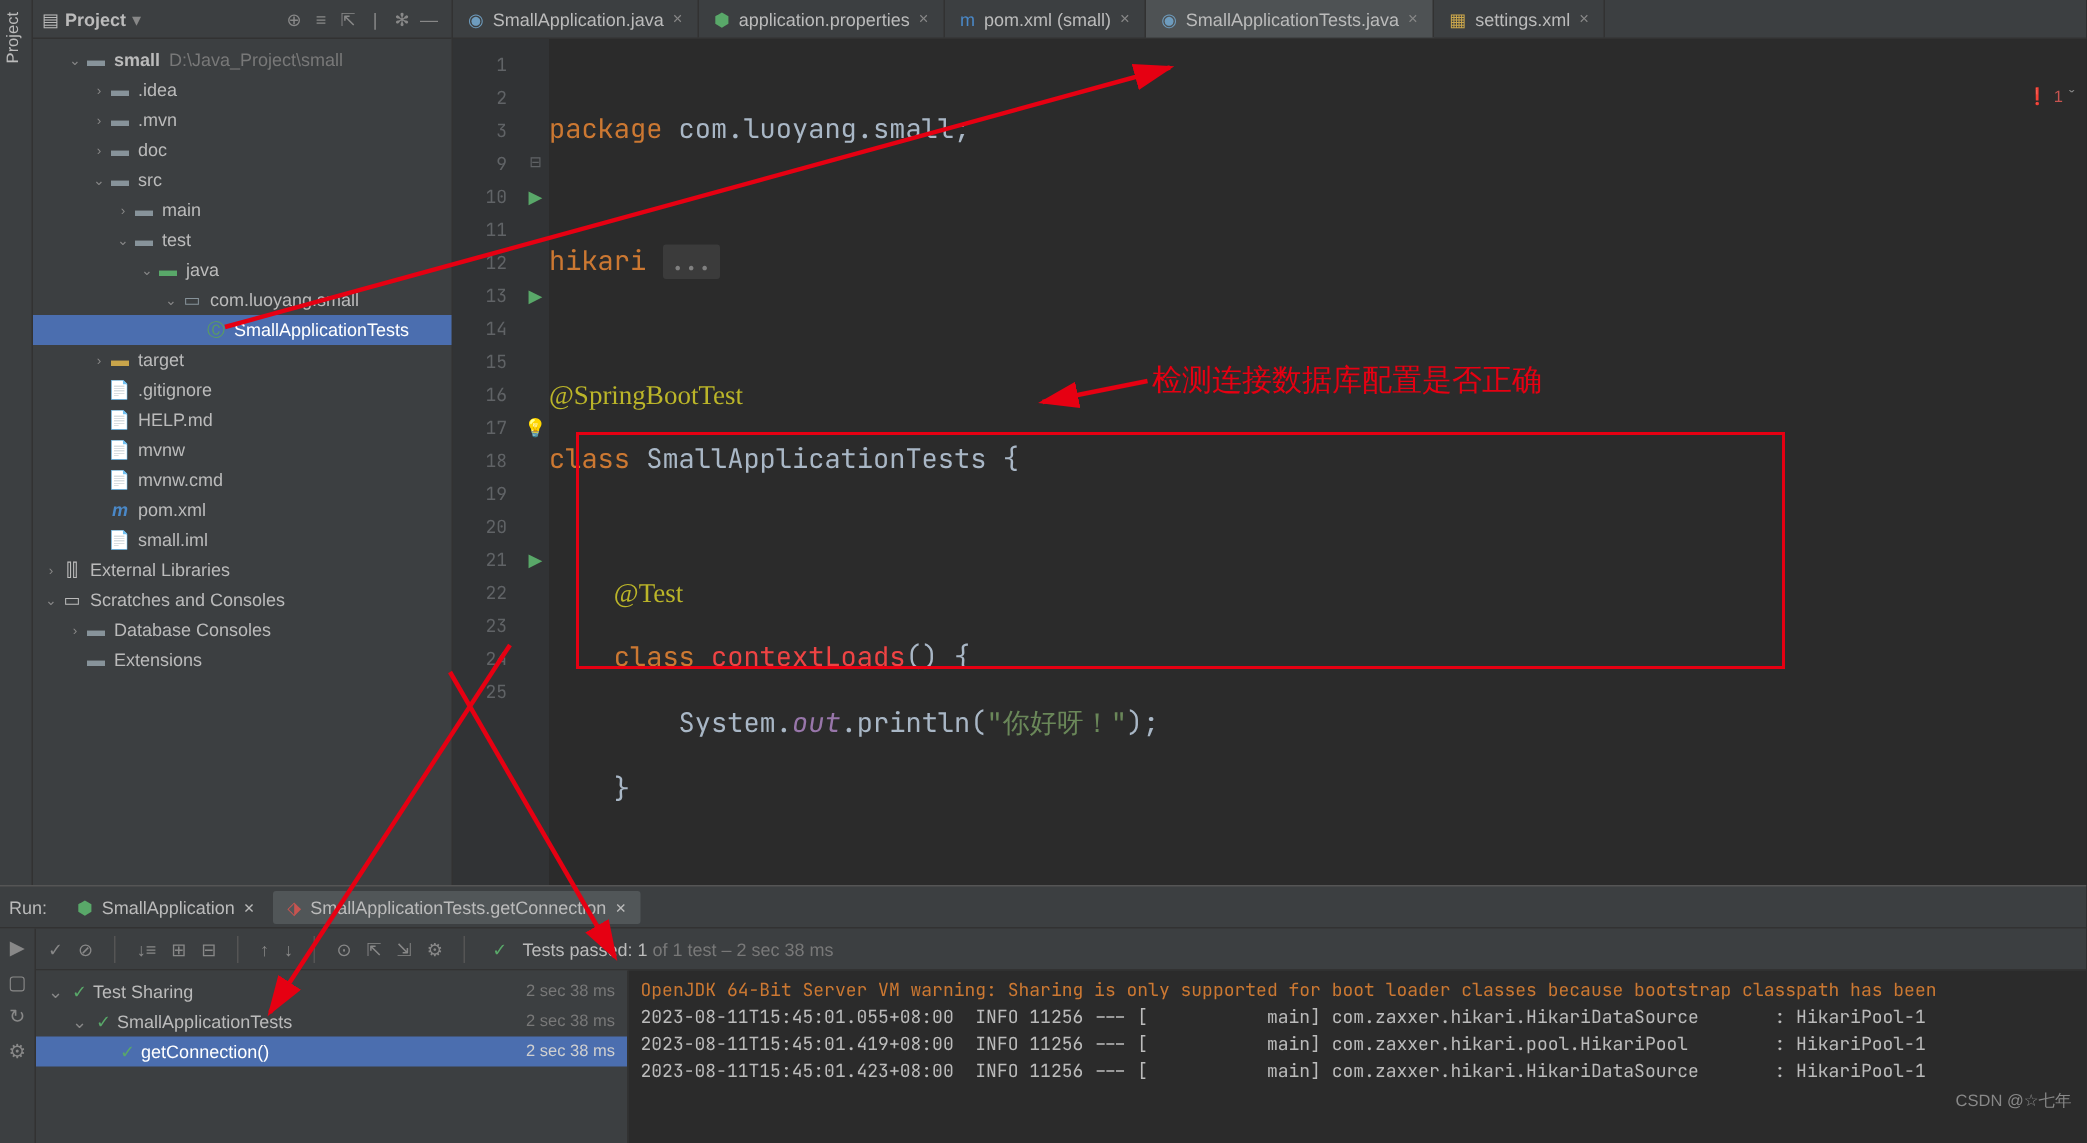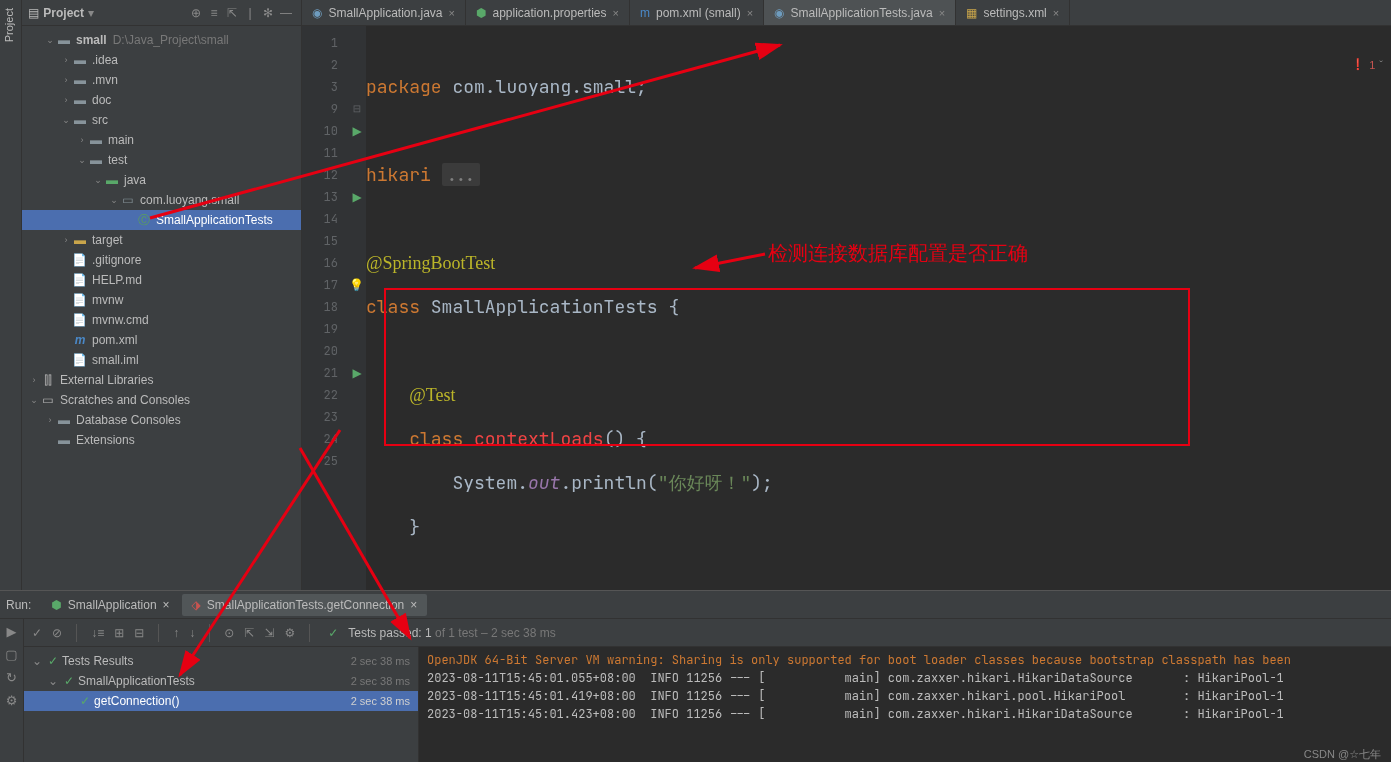--- a/index.html
+++ b/index.html
@@ -245,21 +245,21 @@
   line-height: 18px;
   padding: 4px 8px;
   color: #bbbbbb;
   white-space: pre;
   overflow: hidden;
 }
 .console .warn-o { color: #cc7832; }
 .watermark {
   position: absolute;
   right: 10px;
-  bottom: 0;
+  bottom: 21px;
   color: #888;
   font-size: 11px;
 }
 svg.arrow-svg { overflow: visible; }
 </style>
 </head>
 <body>
 
 <div class="left-rail">
   <div class="vlabel">Project</div>
@@ -533,21 +533,21 @@
         <span class="test-status">
           <span>Tests passed: 1</span><span class="dim"> of 1 test – 2 sec 38 ms</span>
         </span>
       </div>
       <div class="run-content">
         <div class="test-tree" id="test-tree">
             <div class="test-row">
               <span class="tl" style="padding-left:0px">
                 <span class="arrow" style="color:#888;width:12px">⌄</span>
                 <span class="check">✓</span>
-                <span>Tests Results</span>
+                <span>Test Sharing</span>
               </span>
               <span class="time">2 sec 38 ms</span>
             </div>
             <div class="test-row">
               <span class="tl" style="padding-left:16px">
                 <span class="arrow" style="color:#888;width:12px">⌄</span>
                 <span class="check">✓</span>
                 <span>SmallApplicationTests</span>
               </span>
               <span class="time">2 sec 38 ms</span>

